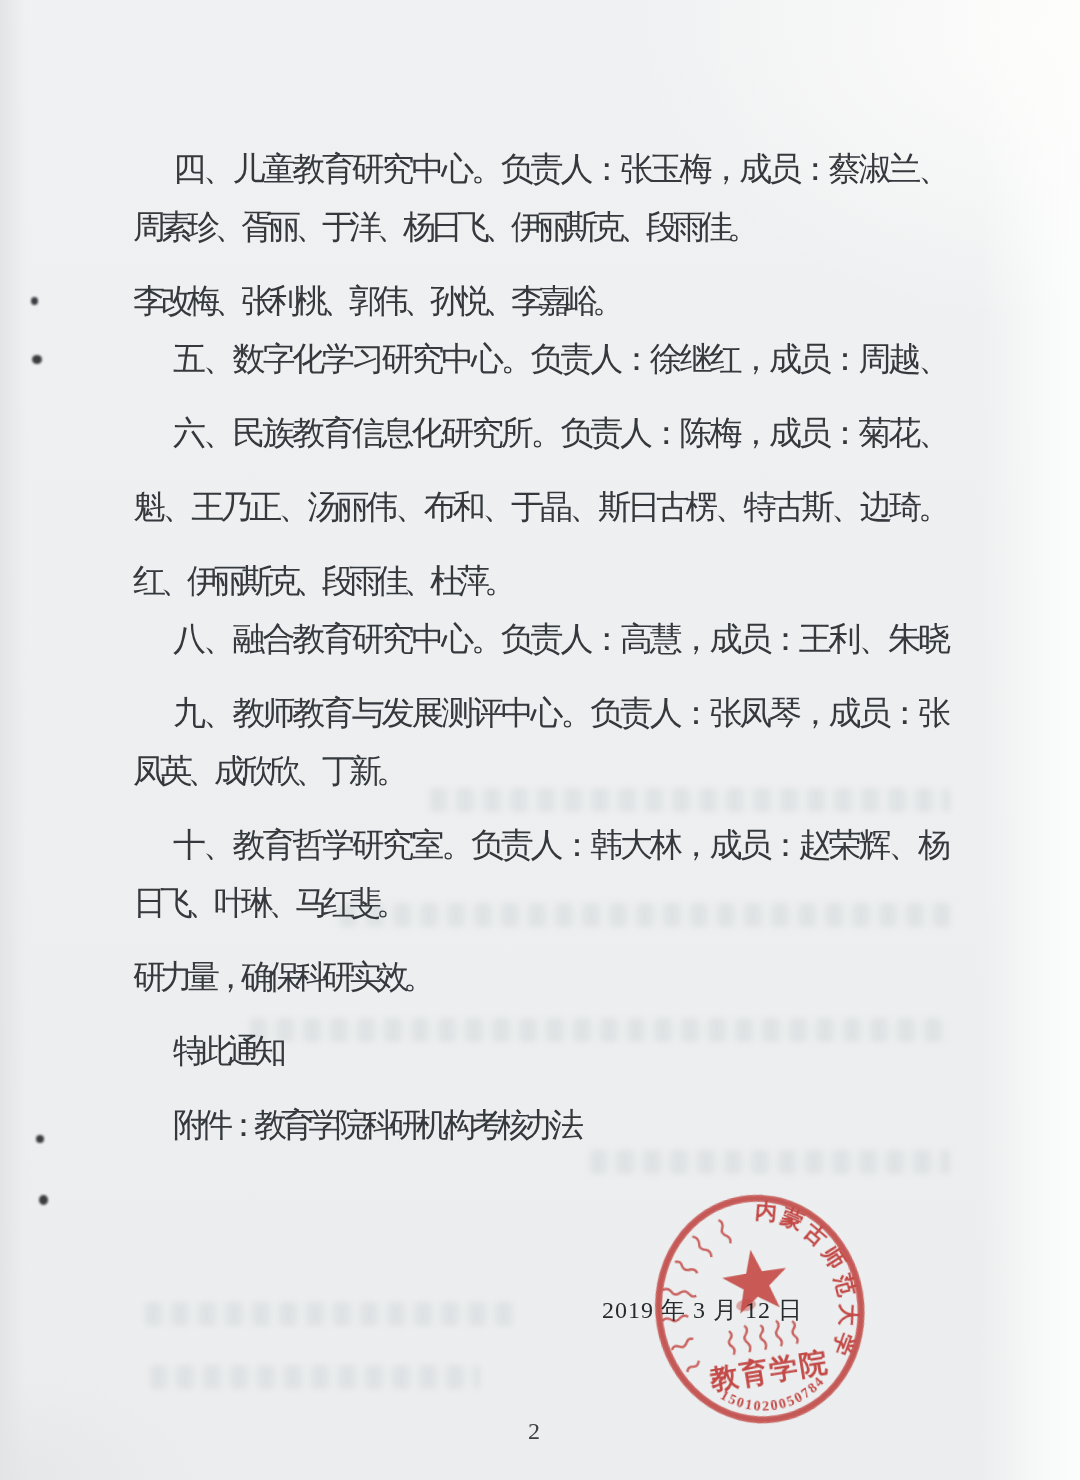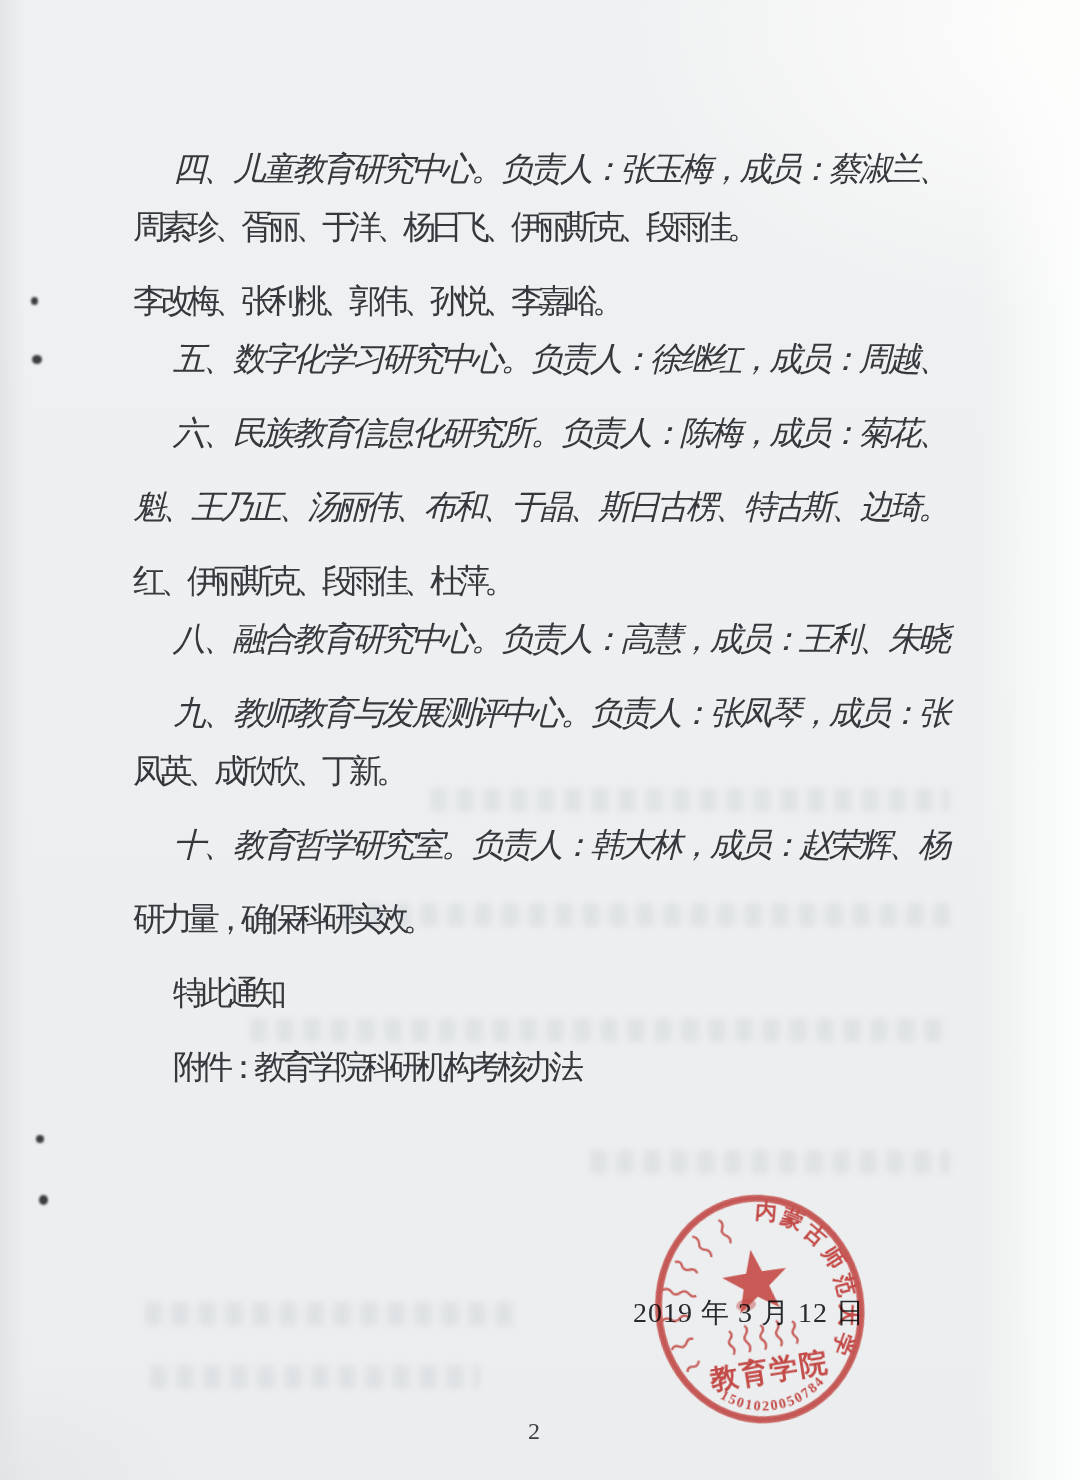--- a/index.html
+++ b/index.html
@@ -24,26 +24,25 @@
     line-height:58px;
     height:58px;
     letter-spacing:-6px;
     white-space:nowrap;
     overflow:visible;
   }
   .line.full{
     white-space:normal;
     text-align:justify;
     text-align-last:justify;
-    font-style:italic;
   }
   .line.first{ padding-left:40px; }
   .date{
-    position:absolute;left:633px;top:1294px;
-    font-size:28px;color:#2b2e31;letter-spacing:1px;
+    position:absolute;left:602px;top:1294px;
+    font-size:24px;color:#2b2e31;letter-spacing:1px;
     mix-blend-mode:multiply;z-index:5;
   }
   .page-number{
     position:absolute;left:528px;top:1418px;
     font-size:24px;color:#3c4045;
   }
   .seal{
     position:absolute;left:650px;top:1190px;
     width:220px;height:240px;
     transform:rotate(-9deg);
@@ -118,20 +117,21 @@
       <div class="line first full">八、融合教育研究中心。负责人：高慧，成员：王利、朱晓</div>
     <p></p>
     <p style="margin:0">
       </p>
       <div class="line first full">九、教师教育与发展测评中心。负责人：张凤琴，成员：张</div>
       <div class="line">凤英、成欣欣、丁新。</div>
     <p></p>
     <p style="margin:0">
       </p>
       <div class="line first full">十、教育哲学研究室。负责人：韩大林，成员：赵荣辉、杨</div>
+      <div class="line">日飞、叶琳、马红斐。</div>
     <p></p>
     <p style="margin:0">
       </p>
       <div class="line">研力量，确保科研实效。</div>
     <p></p>
     <p style="margin:0">
       </p>
       <div class="line first">特此通知</div>
     <p></p>
     <p style="margin:0">

